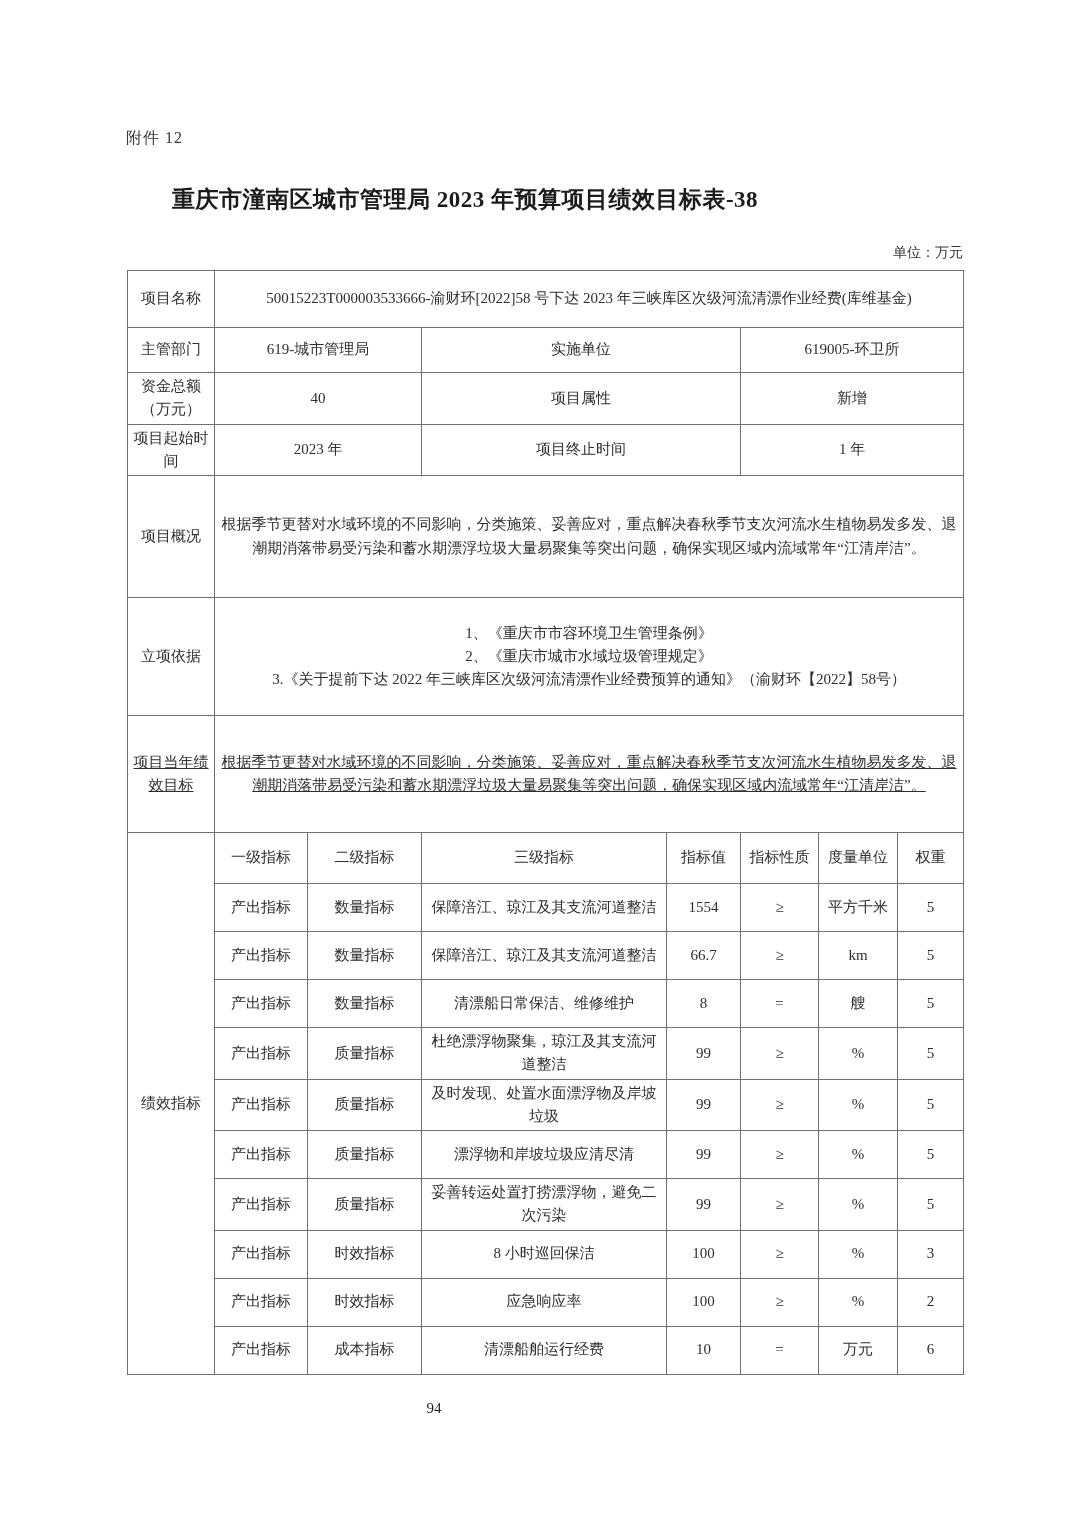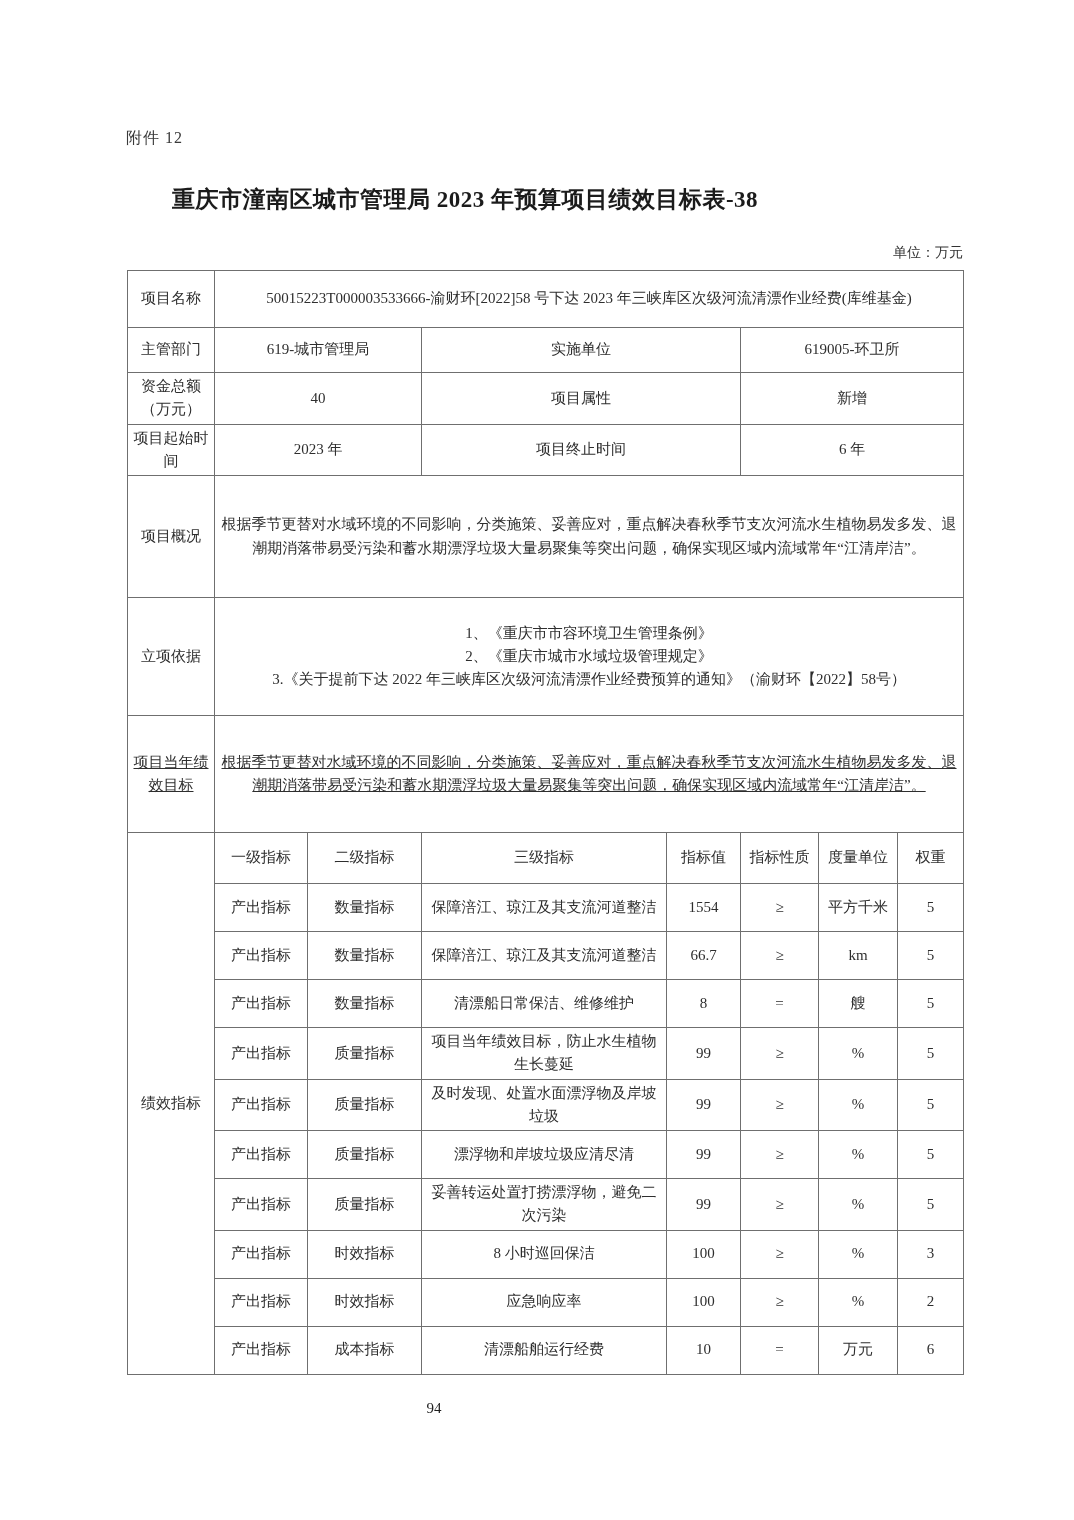--- a/index.html
+++ b/index.html
@@ -127,21 +127,21 @@
     <td class="label-cell">资金总额（万元）</td>
     <td colspan="2">40</td>
     <td colspan="2">项目属性</td>
     <td colspan="3">新增</td>
   </tr>
 
   <tr class="h44">
     <td class="label-cell">项目起始时间</td>
     <td colspan="2">2023 年</td>
     <td colspan="2">项目终止时间</td>
-    <td colspan="3">6 年</td>
+    <td colspan="3">1 年</td>
   </tr>
 
   <tr class="h122">
     <td class="label-cell">项目概况</td>
     <td colspan="7" class="txt-left">根据季节更替对水域环境的不同影响，分类施策、妥善应对，重点解决春秋季节支次河流水生植物易发多发、退潮期消落带易受污染和蓄水期漂浮垃圾大量易聚集等突出问题，确保实现区域内流域常年“江清岸洁”。</td>
   </tr>
 
   <tr class="h118">
     <td class="label-cell">立项依据</td>
     <td colspan="7" class="txt-left">
@@ -193,21 +193,21 @@
     <td class="txt-left">清漂船日常保洁、维修维护</td>
     <td>8</td>
     <td>=</td>
     <td>艘</td>
     <td>5</td>
   </tr>
 
   <tr class="hind">
     <td>产出指标</td>
     <td>质量指标</td>
-    <td class="txt-left">项目当年绩效目标，防止水生植物生长蔓延</td>
+    <td class="txt-left">杜绝漂浮物聚集，琼江及其支流河道整洁</td>
     <td>99</td>
     <td>≥</td>
     <td>%</td>
     <td>5</td>
   </tr>
 
   <tr class="hind">
     <td>产出指标</td>
     <td>质量指标</td>
     <td class="txt-left">及时发现、处置水面漂浮物及岸坡垃圾</td>

